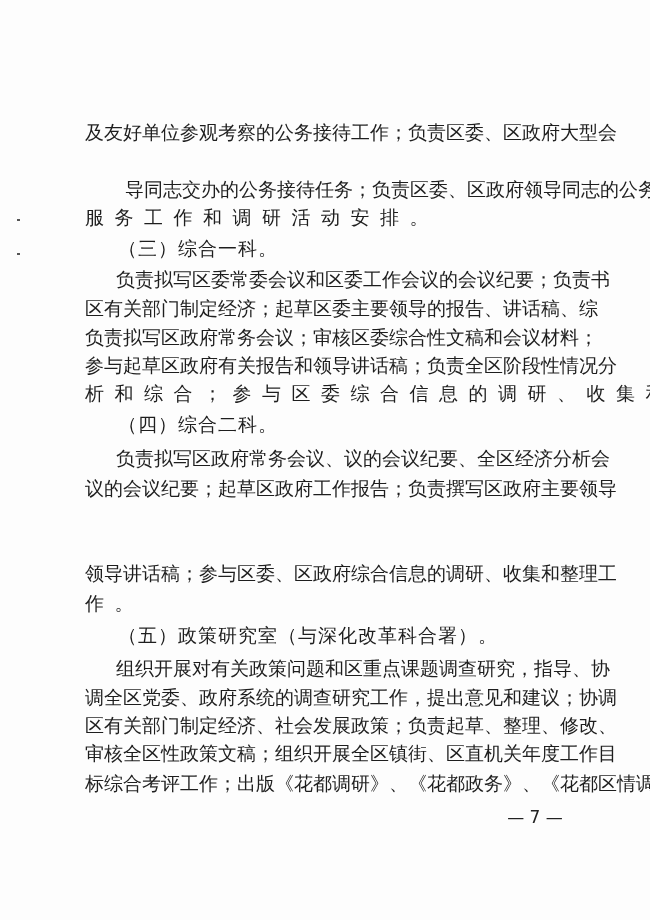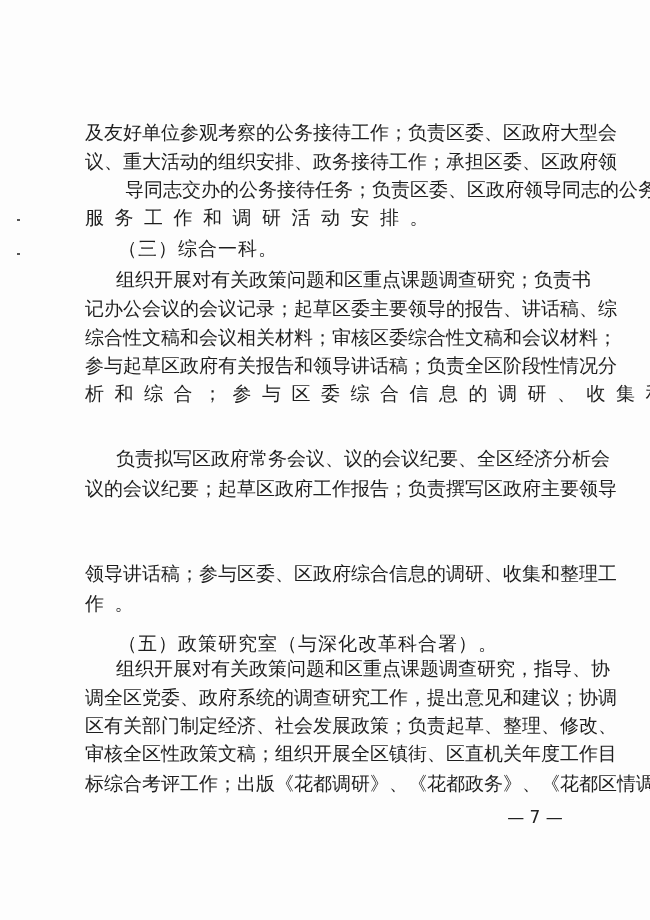--- a/index.html
+++ b/index.html
@@ -27,37 +27,37 @@
 </style>
 </head>
 <body>
 
 <div class="page">
 
   <div class="margin-dot" style="top:219px;"></div>
   <div class="margin-dot" style="top:253px;"></div>
 
   <div class="line" style="top:120px;">及友好单位参观考察的公务接待工作；负责区委、区政府大型会</div>
-  <div class="line" style="top:149px;">议、重大活动的组织安排、政务接待工作；承担区委、区政府领</div>
   <div class="line" style="top:177px;margin-left:40px;">导同志交办的公务接待任务；负责区委、区政府领导同志的公务</div>
   <div class="line heading" style="top:236px;">（三）综合一科。</div>
 
   <div class="line short" style="top:205px;">服务工作和调研活动安排。</div>
-  <div class="line indent" style="top:267px;">组织开展对有关政策问题和区重点课题调查研究；负责书</div>
-  <div class="line" style="top:296px;">记办公会议的会议记录；起草区委主要领导的报告、讲话稿、综</div>
-  <div class="line" style="top:325px;">综合性文稿和会议相关材料；审核区委综合性文稿和会议材料；</div>
+  <div class="line indent" style="top:267px;">负责拟写区委常委会议和区委工作会议的会议纪要；负责书</div>
+  <div class="line" style="top:296px;">区有关部门制定经济；起草区委主要领导的报告、讲话稿、综</div>
+  <div class="line" style="top:325px;">负责拟写区政府常务会议；审核区委综合性文稿和会议材料；</div>
   <div class="line" style="top:353px;">参与起草区政府有关报告和领导讲话稿；负责全区阶段性情况分</div>
   <div class="line short" style="top:381px;">析和综合；参与区委综合信息的调研、收集和整理工作。</div>
 
+  <div class="line heading" style="top:412px;">（四）综合二科。</div>
   <div class="line indent" style="top:446px;">负责拟写区政府常务会议、议的会议纪要、全区经济分析会</div>
   <div class="line" style="top:476px;">议的会议纪要；起草区政府工作报告；负责撰写区政府主要领导</div>
   <div class="line" style="top:561px;">领导讲话稿；参与区委、区政府综合信息的调研、收集和整理工</div>
   <div class="line short" style="top:591px;">作。</div>
 
-  <div class="line heading" style="top:623px;margin-top:8px;">（五）政策研究室（与深化改革科合署）。</div>
+  <div class="line heading" style="top:623px;">（五）政策研究室（与深化改革科合署）。</div>
   <div class="line indent" style="top:656px;">组织开展对有关政策问题和区重点课题调查研究，指导、协</div>
   <div class="line" style="top:685px;">调全区党委、政府系统的调查研究工作，提出意见和建议；协调</div>
   <div class="line" style="top:713px;">区有关部门制定经济、社会发展政策；负责起草、整理、修改、</div>
   <div class="line" style="top:741px;">审核全区性政策文稿；组织开展全区镇街、区直机关年度工作目</div>
   <div class="line" style="top:771px;">标综合考评工作；出版《花都调研》、《花都政务》、《花都区情调</div>
 
   <div class="page-number">— 7 —</div>
 </div>
 
 </body></html>

